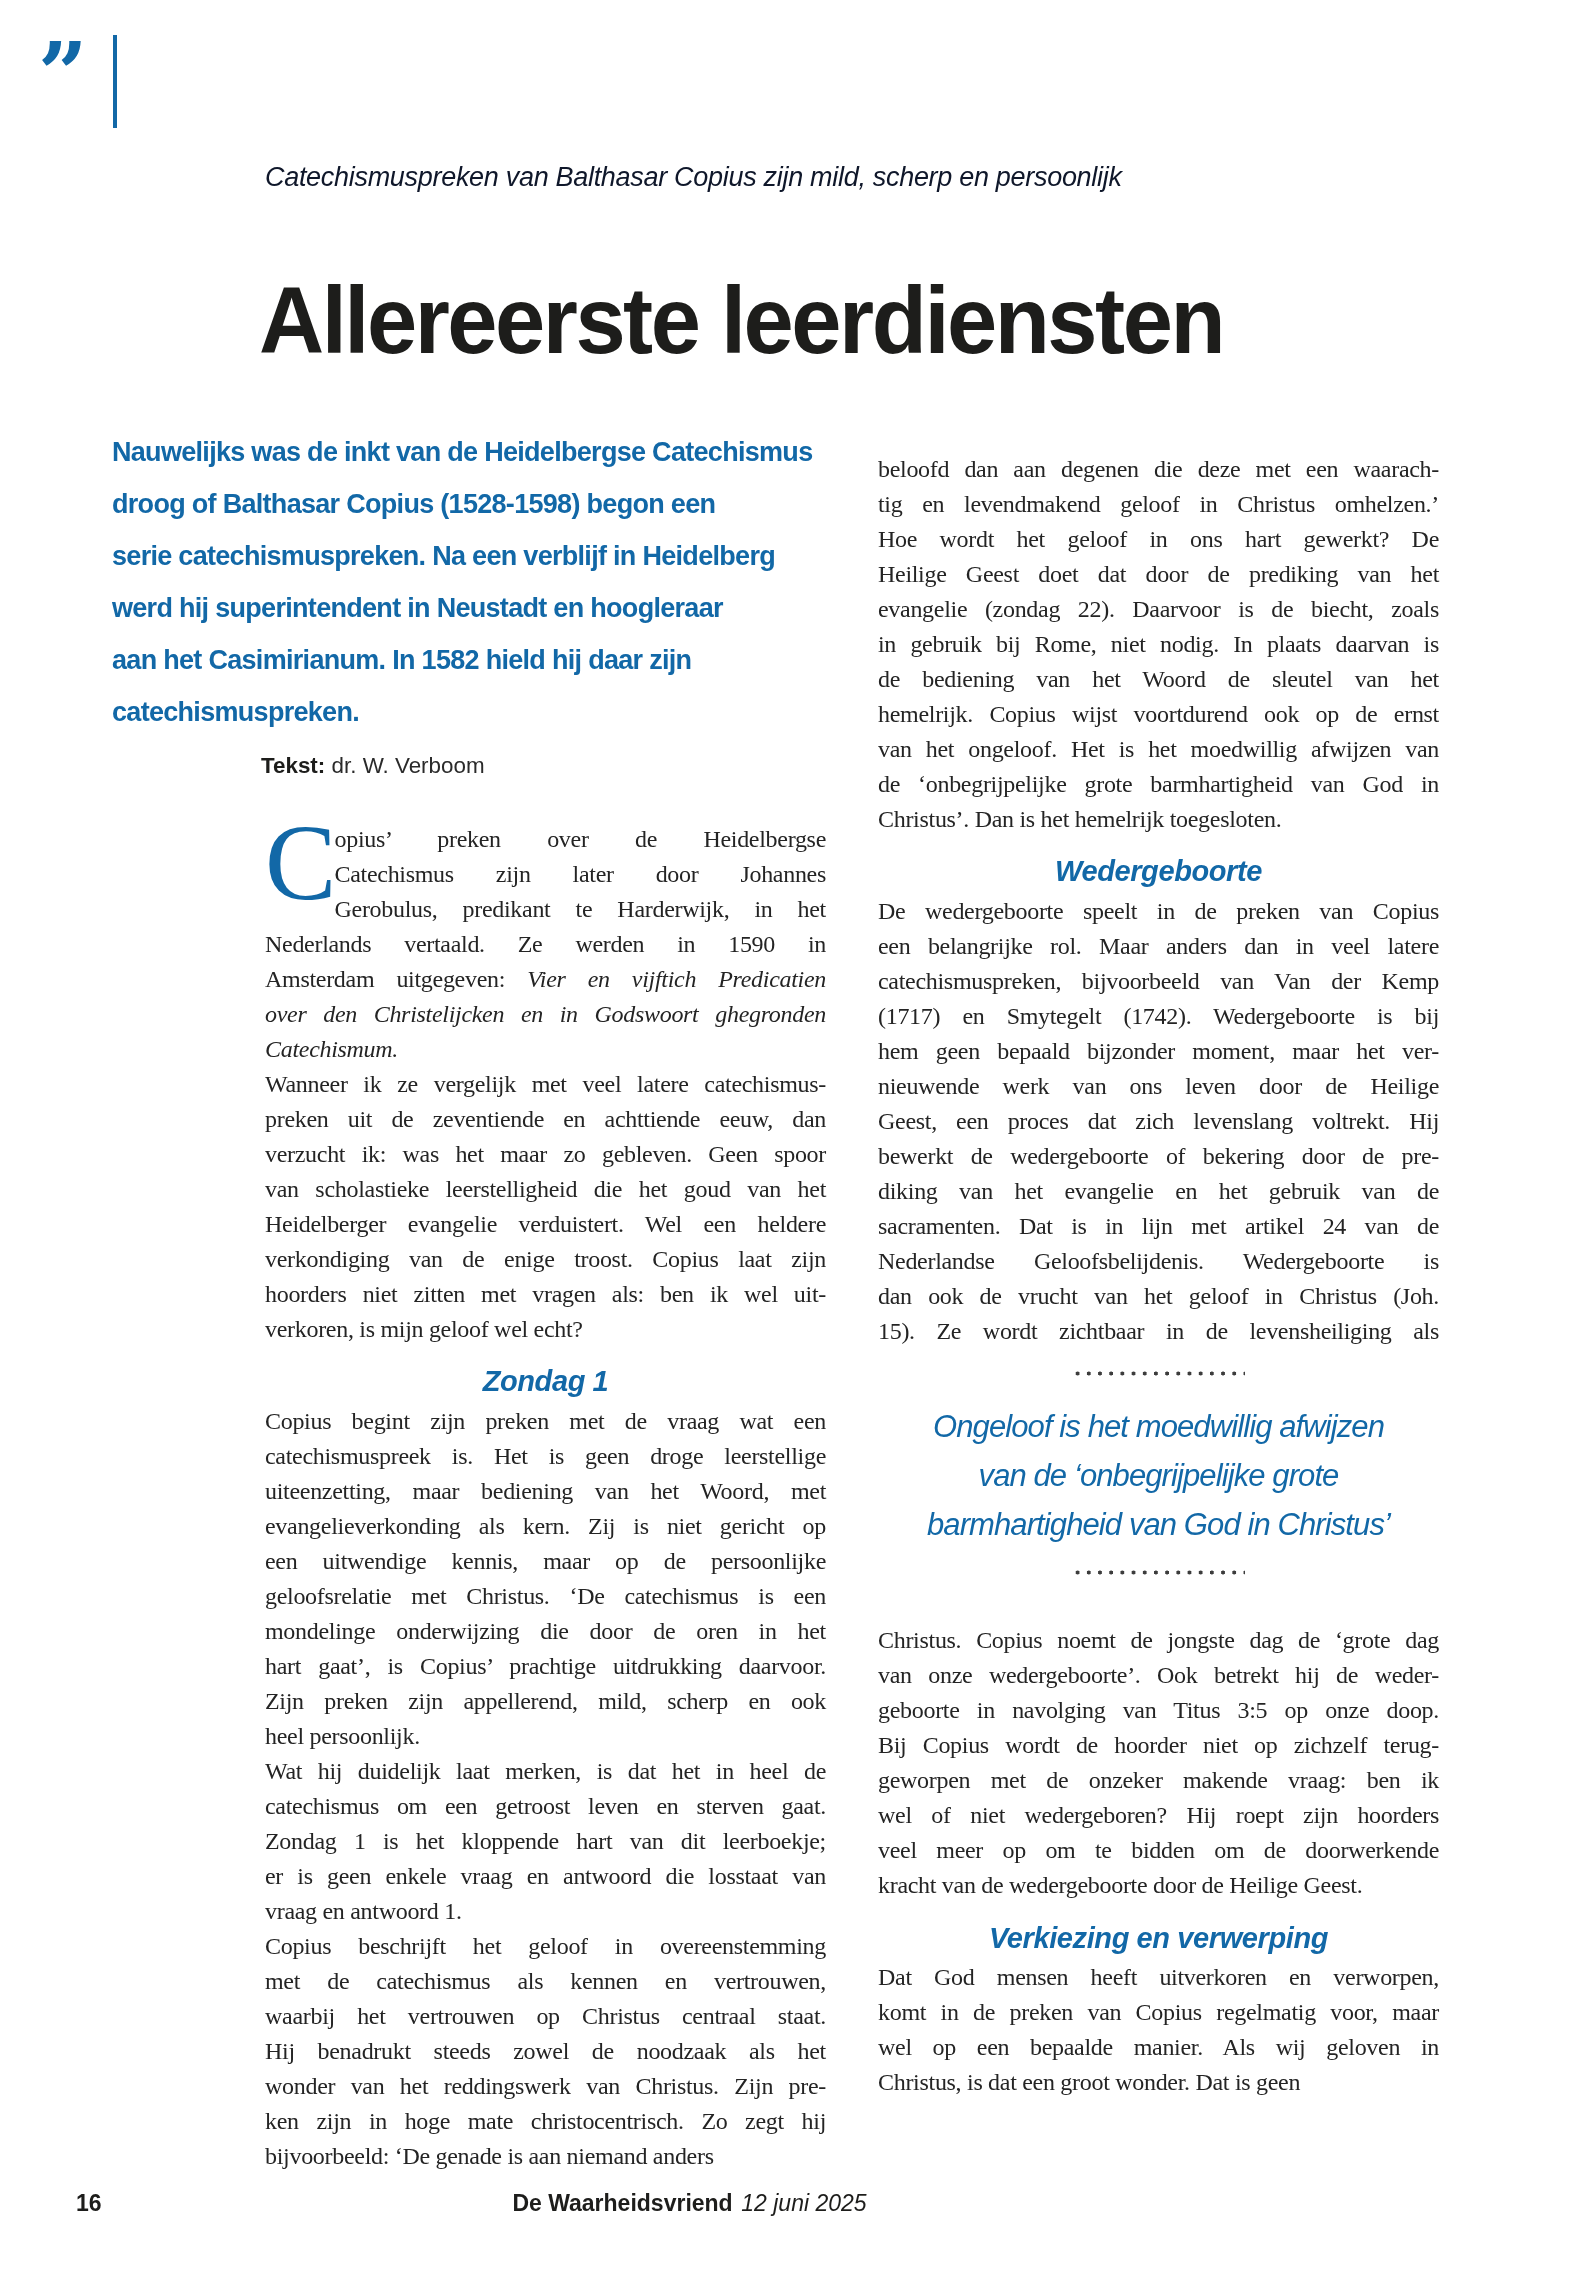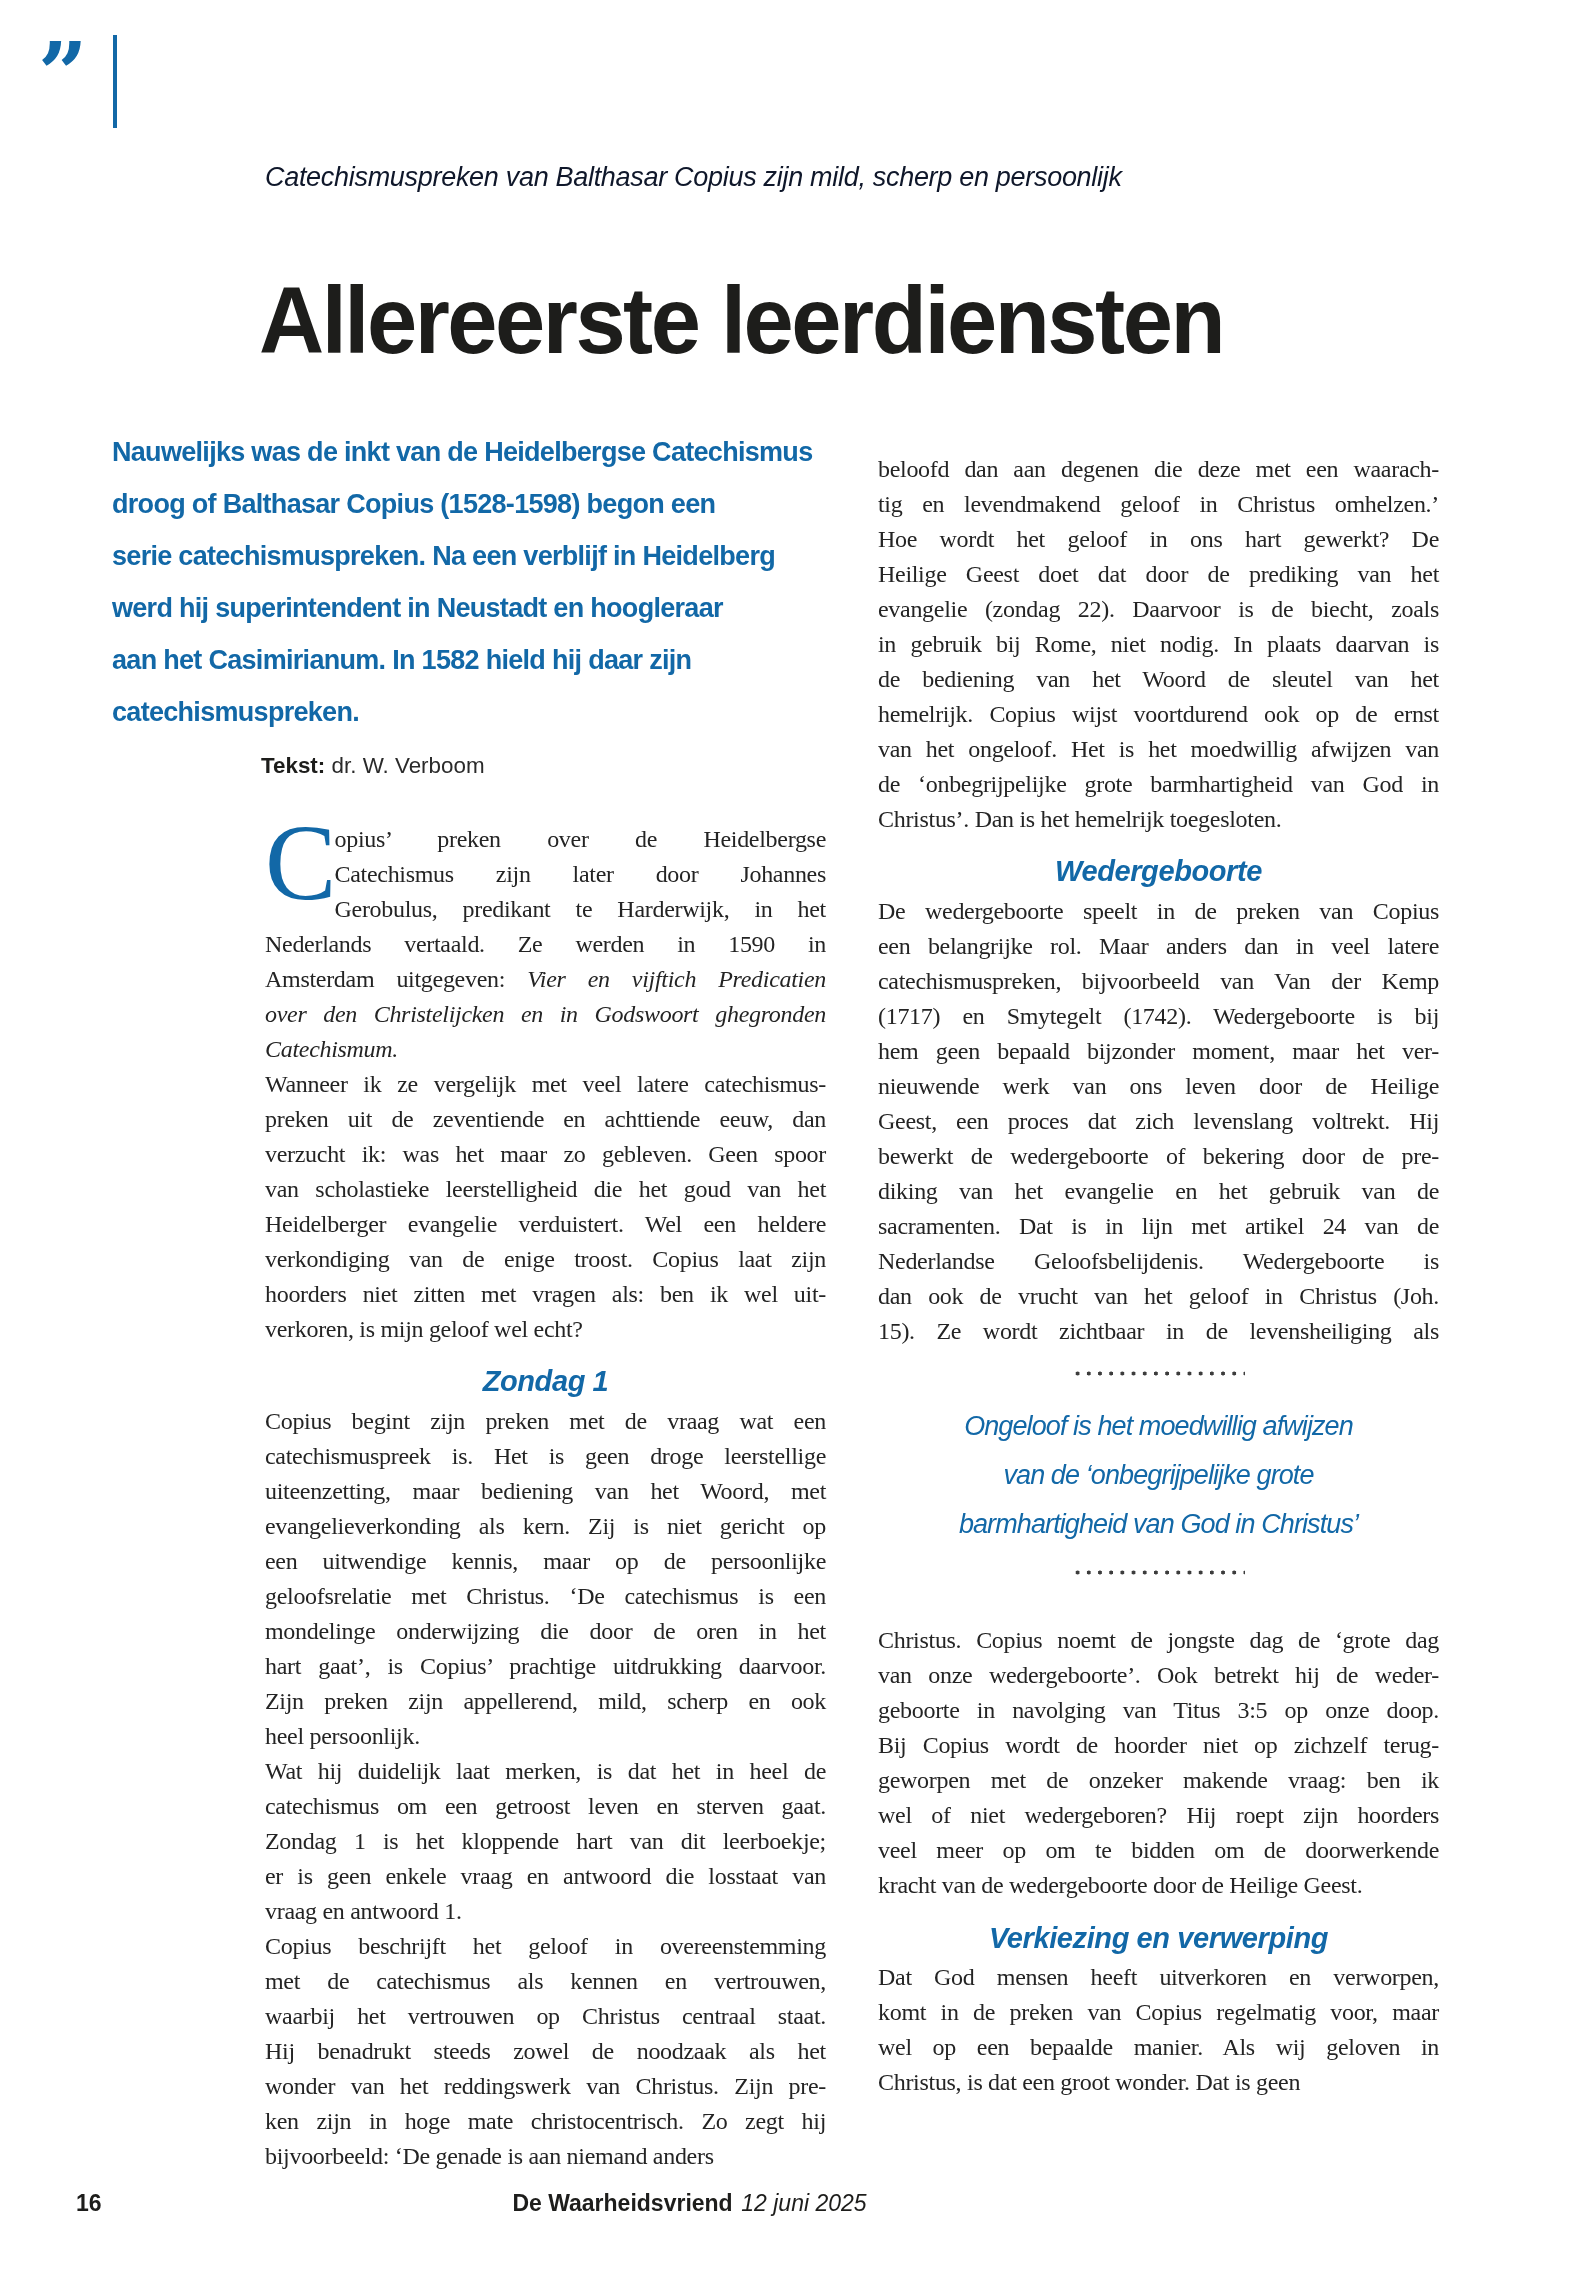--- a/index.html
+++ b/index.html
@@ -39,21 +39,21 @@
         letter-spacing:-0.4px;text-align:center;}
 
   .dropcap{float:left;width:66px;height:95px;margin-right:3.5px;color:#1268a7;
         font-family:"Liberation Serif",serif;font-size:107px;line-height:83px;font-weight:400;}
 
   .pullquote{margin-top:22.4px;margin-bottom:48px;}
   .dotted-rule{height:5.2px;width:173px;margin:0 auto;background-repeat:repeat-x;
         background-position:left center;background-size:11.2px 5.2px;
         background-image:radial-gradient(circle,#3c3c3c 1.9px,transparent 2.3px);}
   .pq-lines{margin:26px 0 21px;text-align:center;font-family:"Liberation Sans",sans-serif;
-        font-style:italic;font-size:27px;line-height:49px;letter-spacing:-0.9px;color:#1268a7;}
+        font-style:italic;font-size:31px;line-height:49px;letter-spacing:-0.9px;color:#1268a7;}
 
   
   .footer{position:absolute;left:0;top:2190px;width:1379px;height:31px;
         font-family:"Liberation Sans",sans-serif;font-size:23px;color:#1d1d1b;}
   .page-num{position:absolute;left:76px;top:0;font-weight:700;}
   .footer-center{width:100%;text-align:center;}
   .footer-center b{font-weight:700;}
   .footer-center i{font-style:italic;font-weight:400;margin-left:8.6px;text-align:center;}
 </style>
 </head>

